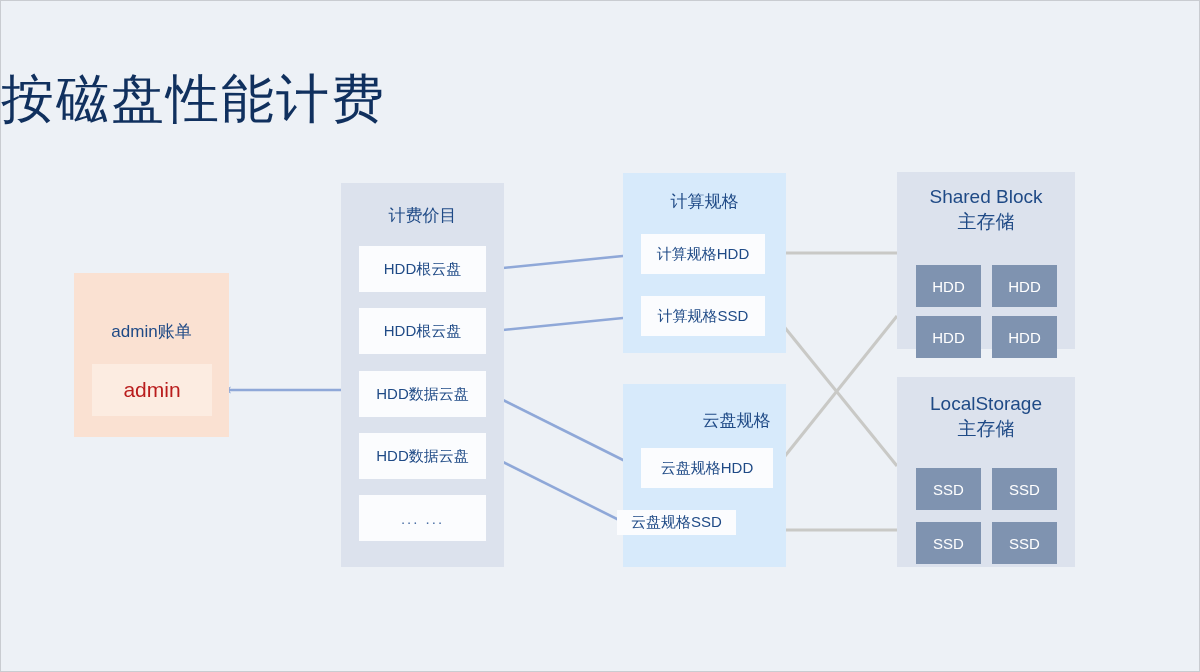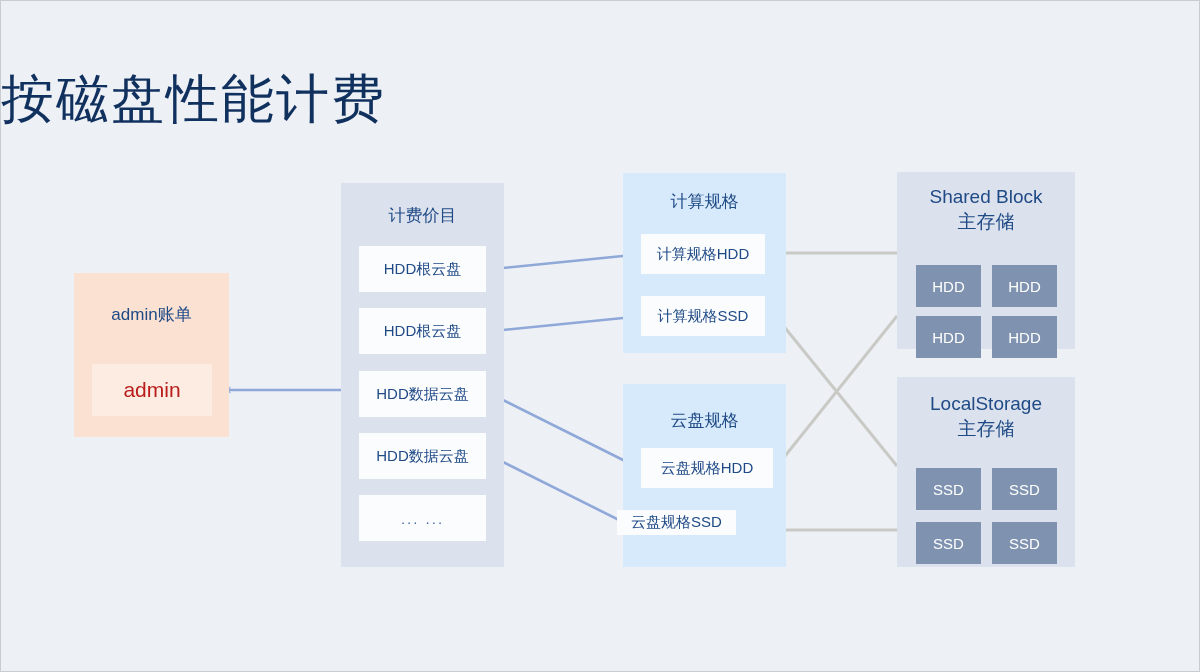--- a/index.html
+++ b/index.html
@@ -136,41 +136,41 @@
     <line x1="642" y1="315" x2="492" y2="330" stroke="#8fa8d8" stroke-width="2.6" marker-end="url(#arrow-blue)"></line>
 
     <line x1="640" y1="468" x2="492" y2="394" stroke="#8fa8d8" stroke-width="2.6" marker-end="url(#arrow-blue)"></line>
 
     <line x1="640" y1="530" x2="492" y2="456" stroke="#8fa8d8" stroke-width="2.6" marker-end="url(#arrow-blue)"></line>
 
     <line x1="341" y1="389" x2="222" y2="389" stroke="#8fa8d8" stroke-width="2.6" marker-end="url(#arrow-blue)"></line>
   </svg>
 
   <div class="panel panel-peach" style="left:73px; top:272px; width:155px; height:164px;">
-    <div class="panel-title" style="top:30px;">admin账单</div>
+    <div class="panel-title" style="top:47px;">admin账单</div>
   </div>
   <div class="admin-box" style="left:91px; top:363px; width:120px; height:52px;">admin</div>
 
   <div class="panel panel-gray" style="left:340px; top:182px; width:163px; height:384px;">
     <div class="panel-title" style="top:21px;">计费价目</div>
   </div>
   <div class="item-box" style="left:358px; top:245px; width:127px; height:46px;">HDD根云盘</div>
   <div class="item-box" style="left:358px; top:307px; width:127px; height:46px;">HDD根云盘</div>
   <div class="item-box" style="left:358px; top:370px; width:127px; height:46px;">HDD数据云盘</div>
   <div class="item-box" style="left:358px; top:432px; width:127px; height:46px;">HDD数据云盘</div>
   <div class="item-box ellipsis" style="left:358px; top:494px; width:127px; height:46px;">... ...</div>
 
   <div class="panel panel-sky" style="left:622px; top:172px; width:163px; height:180px;">
     <div class="panel-title" style="top:17px;">计算规格</div>
   </div>
   <div class="item-box" style="left:640px; top:233px; width:124px; height:40px;">计算规格HDD</div>
   <div class="item-box" style="left:640px; top:295px; width:124px; height:40px;">计算规格SSD</div>
 
   <div class="panel panel-sky" style="left:622px; top:383px; width:163px; height:183px;">
-    <div class="panel-title" style="top:25px;">云盘规格</div>
+    <div class="panel-title" style="top:25px;margin-left:32px;">云盘规格</div>
   </div>
   <div class="item-box" style="left:640px; top:447px; width:132px; height:40px;">云盘规格HDD</div>
   <div class="item-box" style="left:616px; top:509px; width:119px; height:25px;">云盘规格SSD</div>
 
   <div class="panel panel-gray" style="left:896px; top:171px; width:178px; height:177px;">
     <div class="panel-title two-line" style="top:12px;">Shared Block</div>
     <div class="panel-title two-line" style="top:37px;">主存储</div>
   </div>
   <div class="disk-chip" style="left:915px; top:245px; width:65px; height:42px;">HDD</div>
   <div class="disk-chip" style="left:991px; top:245px; width:65px; height:42px;">HDD</div>

